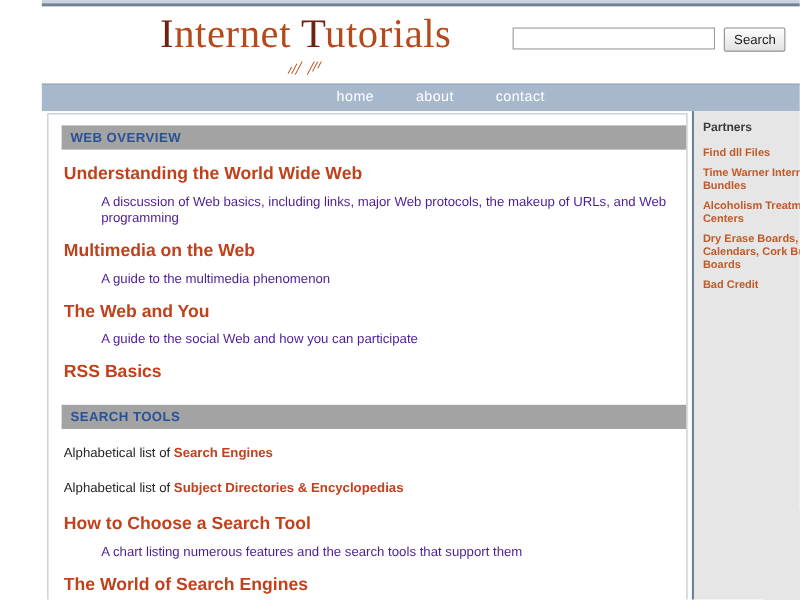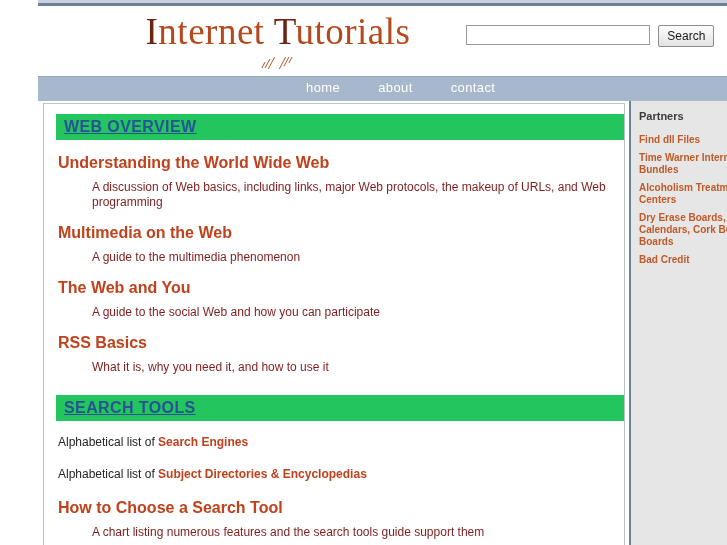--- a/index.html
+++ b/index.html
@@ -192,46 +192,45 @@
     font-weight: bold;
     color: #c05a28;
     text-decoration: none;
     line-height: 12px;
     margin-bottom: 6px;
     cursor: pointer;
   }
 
   
   .section-head {
-    background: #22c55e;
+    background: #a3a3a3;
     color: #2a5195;
-    font-size: 16px;
+    font-size: 12px;
     font-weight: bold;
     letter-spacing: 0.4px;
     padding: 4px 0 4px 8px;
     margin: 0 0 14px 6px;
     width: 568px;
     box-sizing: border-box;
-    text-decoration: underline;
   }
   .section-head.second {
     margin-top: 20px;
   }
   .entry-title {
     display: block;
     font-size: 16px;
     font-weight: bold;
     color: #c0411b;
     text-decoration: none;
     margin: 0 0 0 8px;
     cursor: pointer;
   }
   .entry-desc {
     font-size: 12px;
-    color: #7f1d1d;
+    color: #4c1d95;
     margin: 8px 0 14px 42px;
     line-height: 15px;
   }
   .plain-line {
     font-size: 12px;
     color: #242424;
     margin: 0 0 18px 8px;
   }
   .inline-link {
     color: #c0411b;
@@ -278,30 +277,29 @@
         <a class="entry-title">Understanding the World Wide Web</a>
         <div class="entry-desc">A discussion of Web basics, including links, major Web protocols, the makeup of URLs, and Web programming</div>
 
         <a class="entry-title">Multimedia on the Web</a>
         <div class="entry-desc">A guide to the multimedia phenomenon</div>
 
         <a class="entry-title">The Web and You</a>
         <div class="entry-desc">A guide to the social Web and how you can participate</div>
 
         <a class="entry-title">RSS Basics</a>
-        <div class="entry-desc">What it is, why you need it, and how to use it</div>
 
         <div class="section-head second">SEARCH TOOLS</div>
 
         <div class="plain-line"><span>Alphabetical list of </span><a class="inline-link">Search Engines</a></div>
 
         <div class="plain-line"><span>Alphabetical list of </span><a class="inline-link">Subject Directories &amp; Encyclopedias</a></div>
 
         <a class="entry-title">How to Choose a Search Tool</a>
-        <div class="entry-desc">A chart listing numerous features and the search tools guide support them</div>
+        <div class="entry-desc">A chart listing numerous features and the search tools that support them</div>
 
         <a class="entry-title">The World of Search Engines</a>
 
       </div>
     </div>
 
     <div class="divider"></div>
 
     <div class="sidebar">
       <div class="sidebar-inner">

